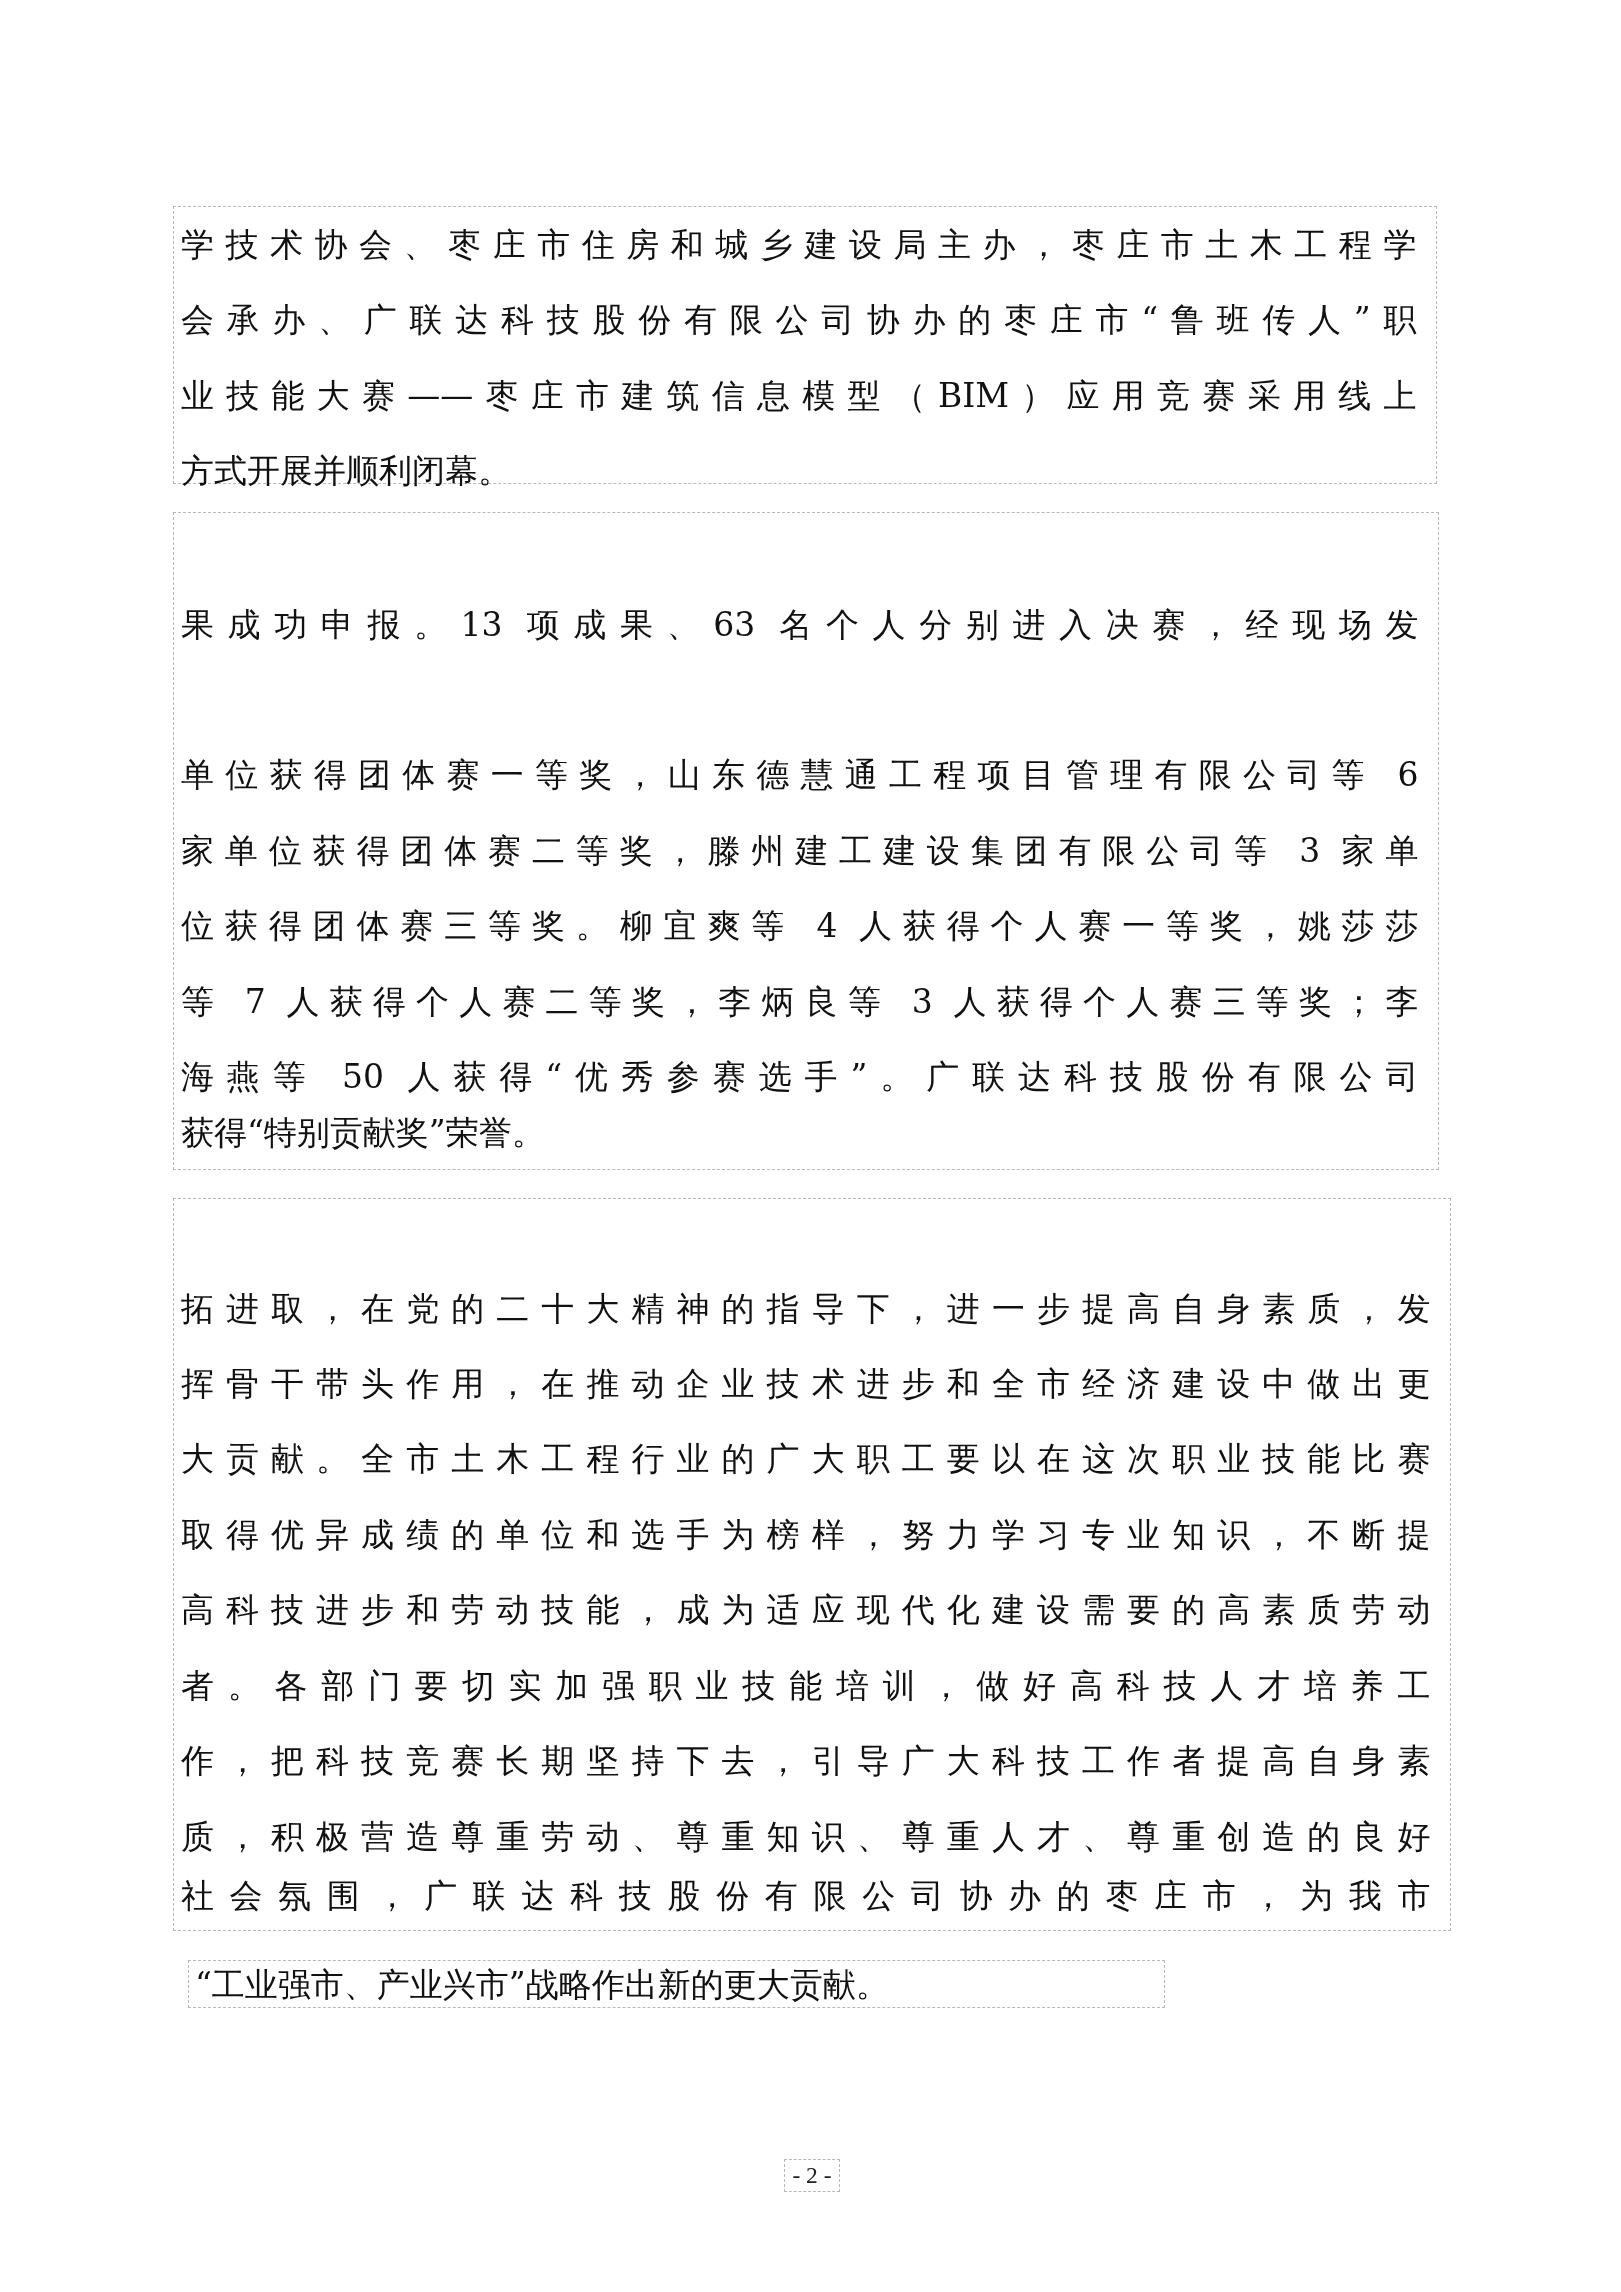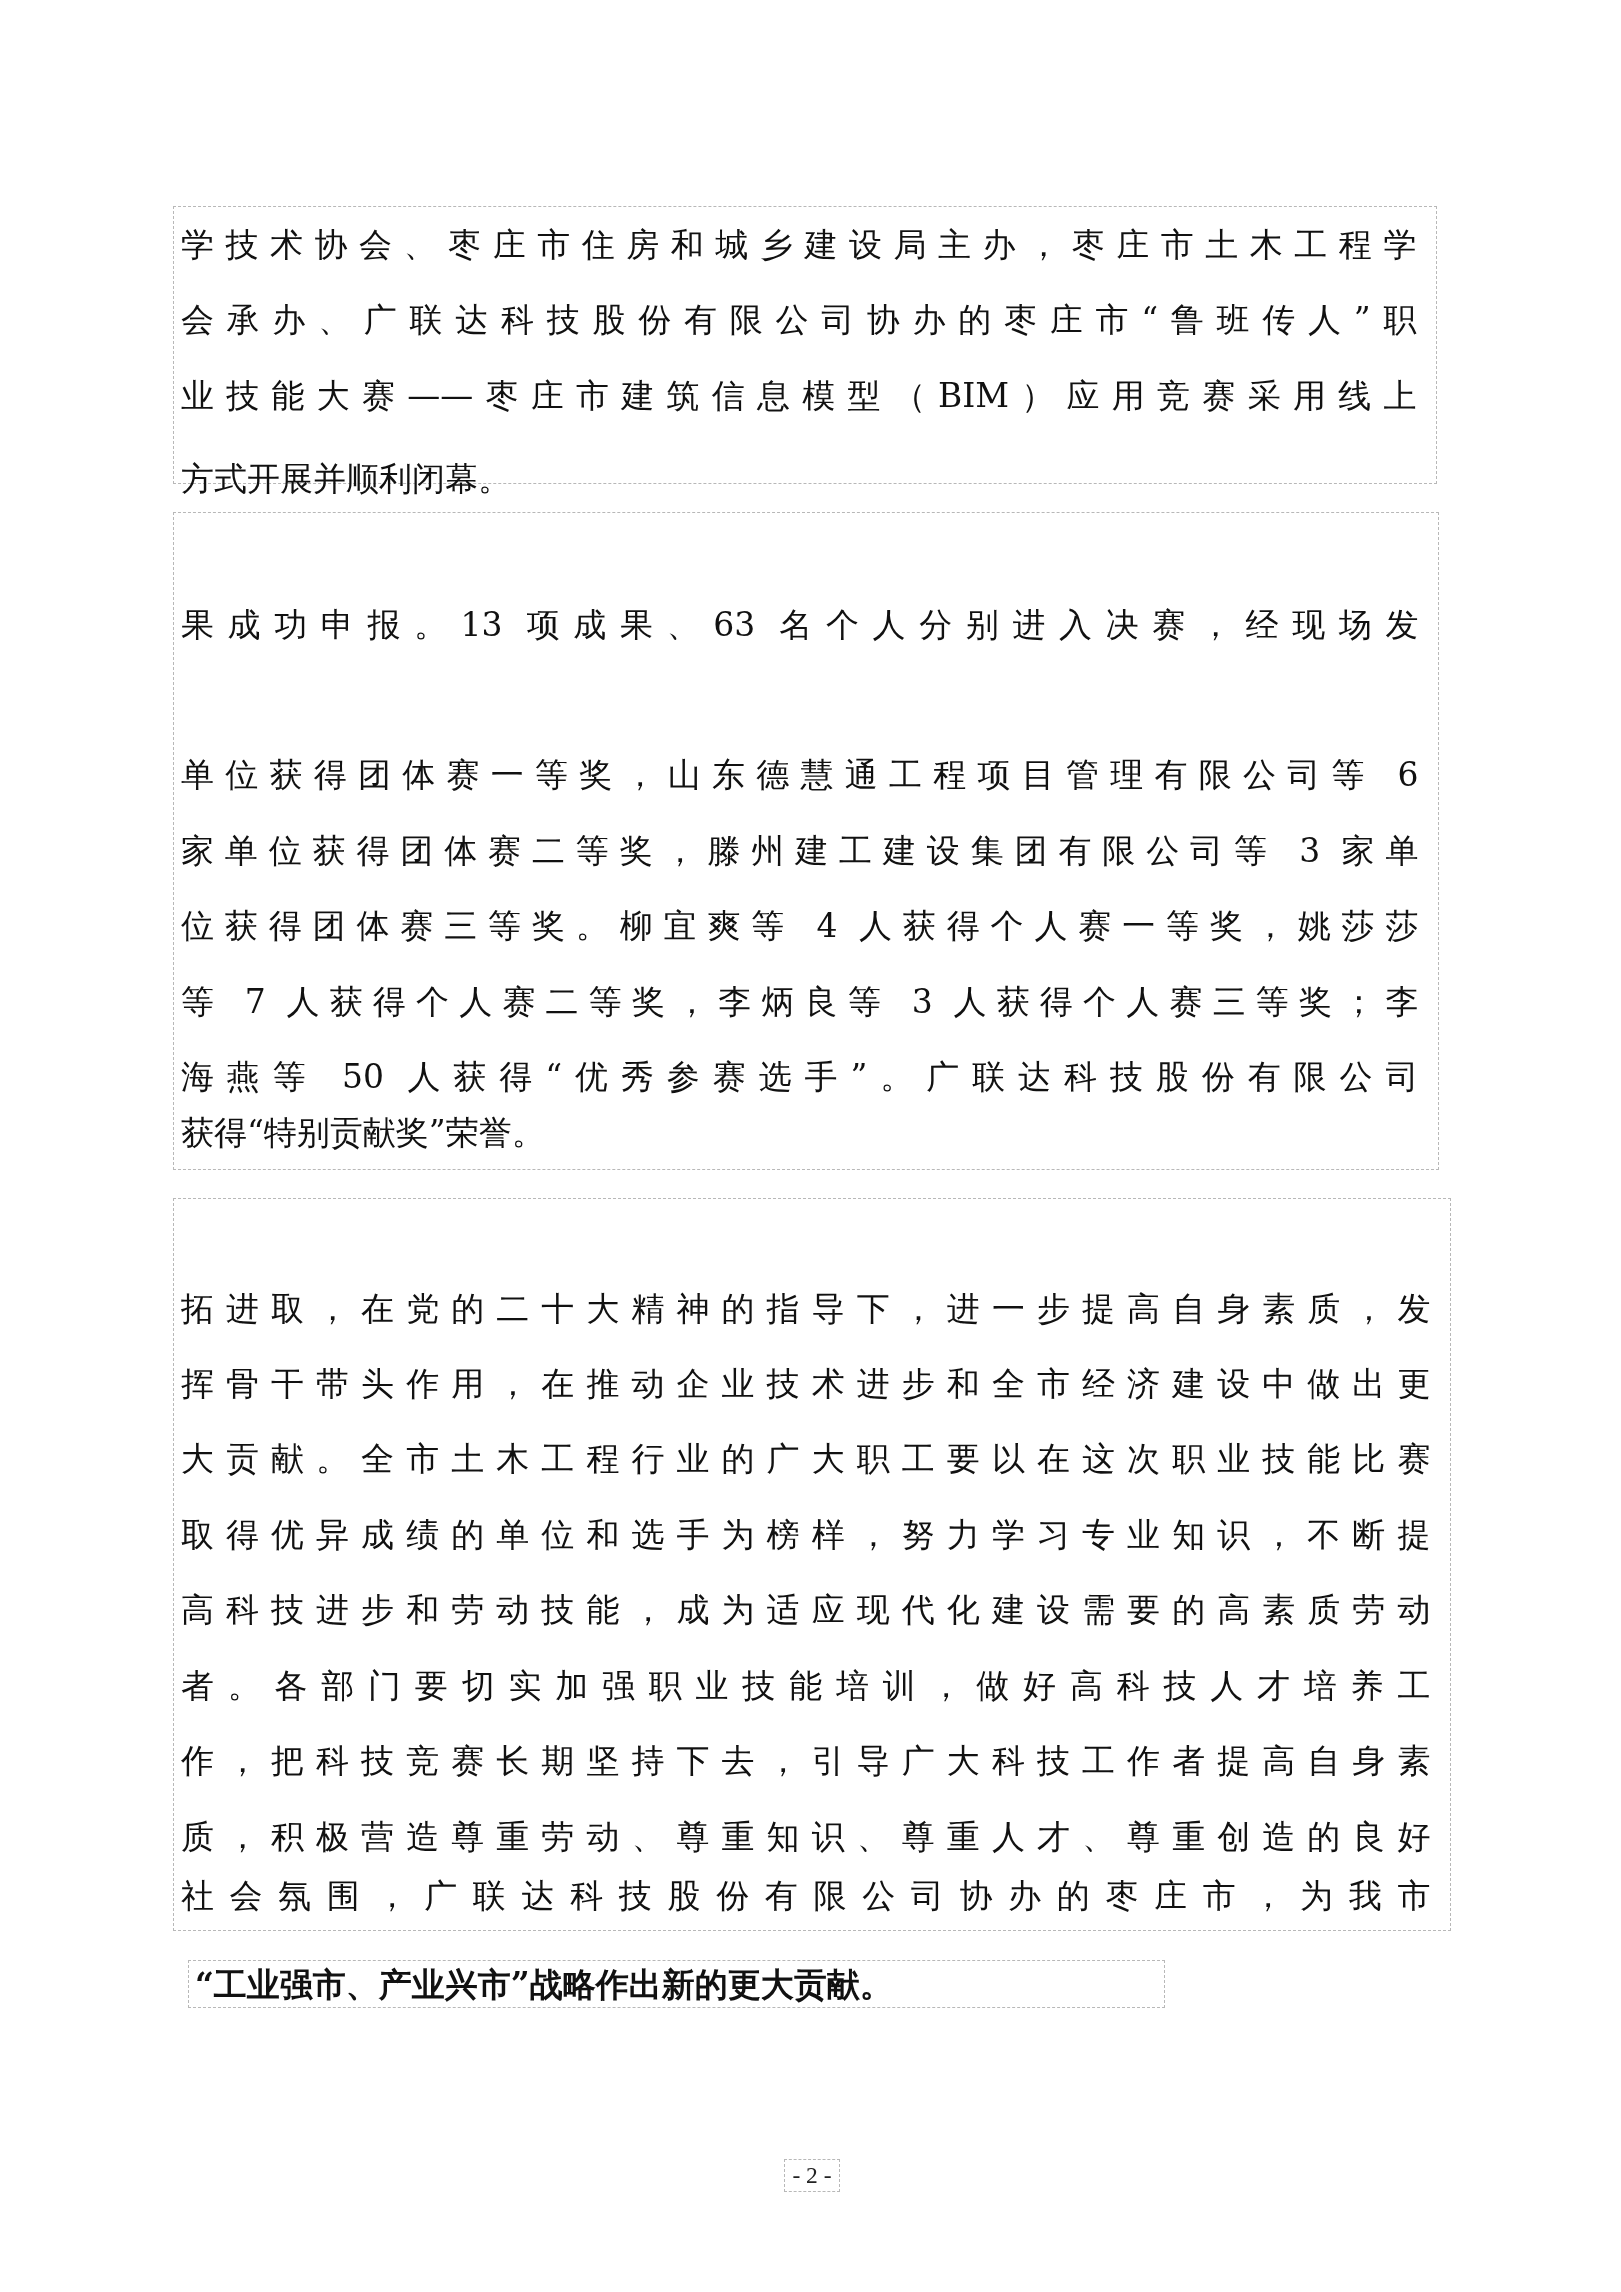--- a/index.html
+++ b/index.html
@@ -5,38 +5,38 @@
   html, body { margin: 0; padding: 0; background: #ffffff; }
   body { width: 1621px; height: 2293px; position: relative; overflow: hidden;
          font-family: "DejaVu Serif", "Liberation Serif", serif; color: #111; }
   .block { position: absolute; border: 1.5px dashed #b8b8b8; box-sizing: border-box; }
   .line { position: absolute; left: 0; right: 0; height: 75px; line-height: 75px;
           font-size: 33px; white-space: nowrap; text-align: justify; text-align-last: justify; }
   .line.last { text-align-last: left; }
   #p1 { left: 173px; top: 206px; width: 1264px; height: 278px; }
   #p2 { left: 173px; top: 512px; width: 1266px; height: 658px; }
   #p3 { left: 173px; top: 1198px; width: 1278px; height: 733px; }
-  #p4 { left: 188px; top: 1960px; width: 977px; height: 48px; font-weight: bold; }
+  #p4 { left: 188px; top: 1960px; width: 977px; height: 48px; }
   .inner { position: absolute; left: 6.9px; right: 19.6px; top: 0; bottom: 0; }
   #p4 .inner { left: 5.9px; right: 5.9px; }
   #p4 .line { height: 48px; line-height: 48px; }
   .indent { padding-left: 90px; }
   #pagenum { position: absolute; left: 784px; top: 2159px; width: 56px; height: 33px;
              border: 1.5px dashed #b8b8b8; box-sizing: border-box; text-align: center;
              font-family: "Liberation Serif", serif; font-size: 23.5px; line-height: 30px; color: #222; }
 </style>
 </head>
 <body>
 
 <div id="p1" class="block">
   <div class="inner">
     <div class="line" style="top:0">学技术协会、枣庄市住房和城乡建设局主办，枣庄市土木工程学</div>
     <div class="line" style="top:75px">会承办、广联达科技股份有限公司协办的枣庄市“鲁班传人”职</div>
     <div class="line" style="top:151px">业技能大赛——枣庄市建筑信息模型（BIM）应用竞赛采用线上</div>
-    <div class="line last" style="top:234px">方式开展并顺利闭幕。</div>
+    <div class="line last" style="top:226px">方式开展并顺利闭幕。</div>
   </div>
 </div>
 
 <div id="p2" class="block">
   <div class="inner">
     <div class="line" style="top:74px">果成功申报。13 项成果、63 名个人分别进入决赛，经现场发</div>
     <div class="line" style="top:224px">单位获得团体赛一等奖，山东德慧通工程项目管理有限公司等 6</div>
     <div class="line" style="top:300px">家单位获得团体赛二等奖，滕州建工建设集团有限公司等 3 家单</div>
     <div class="line" style="top:375px">位获得团体赛三等奖。柳宜爽等 4 人获得个人赛一等奖，姚莎莎</div>
     <div class="line" style="top:451px">等 7 人获得个人赛二等奖，李炳良等 3 人获得个人赛三等奖；李</div>

